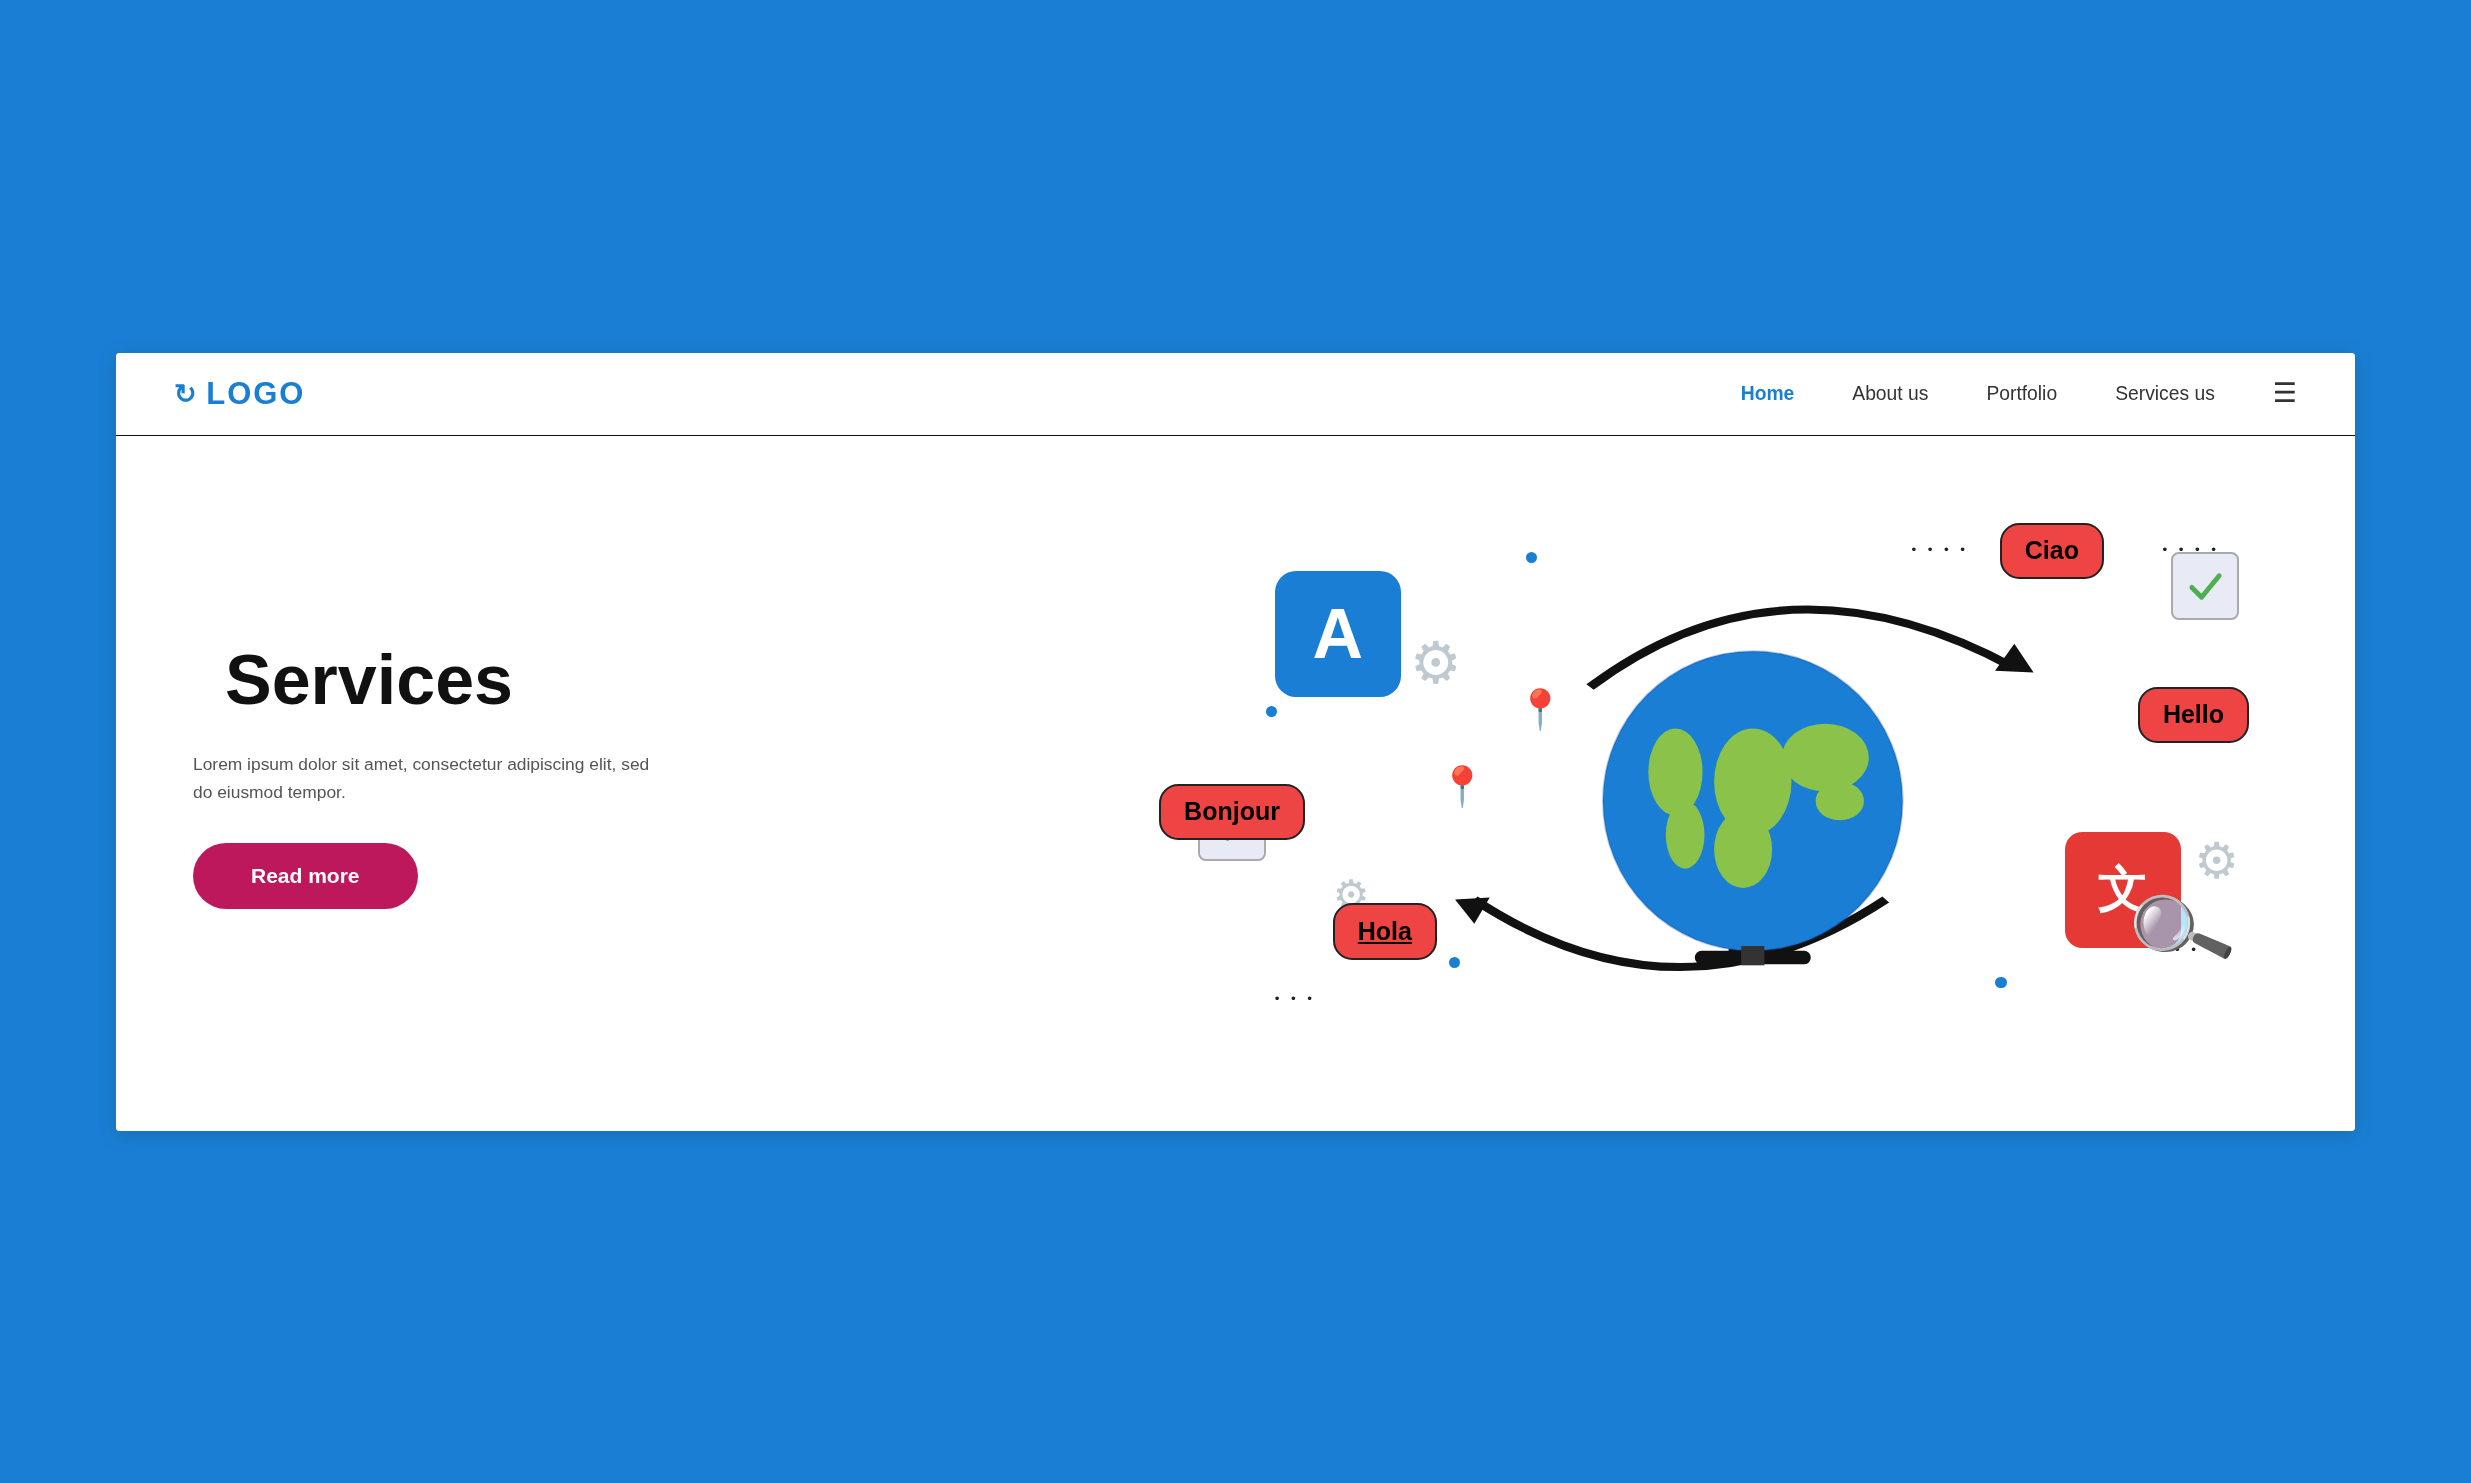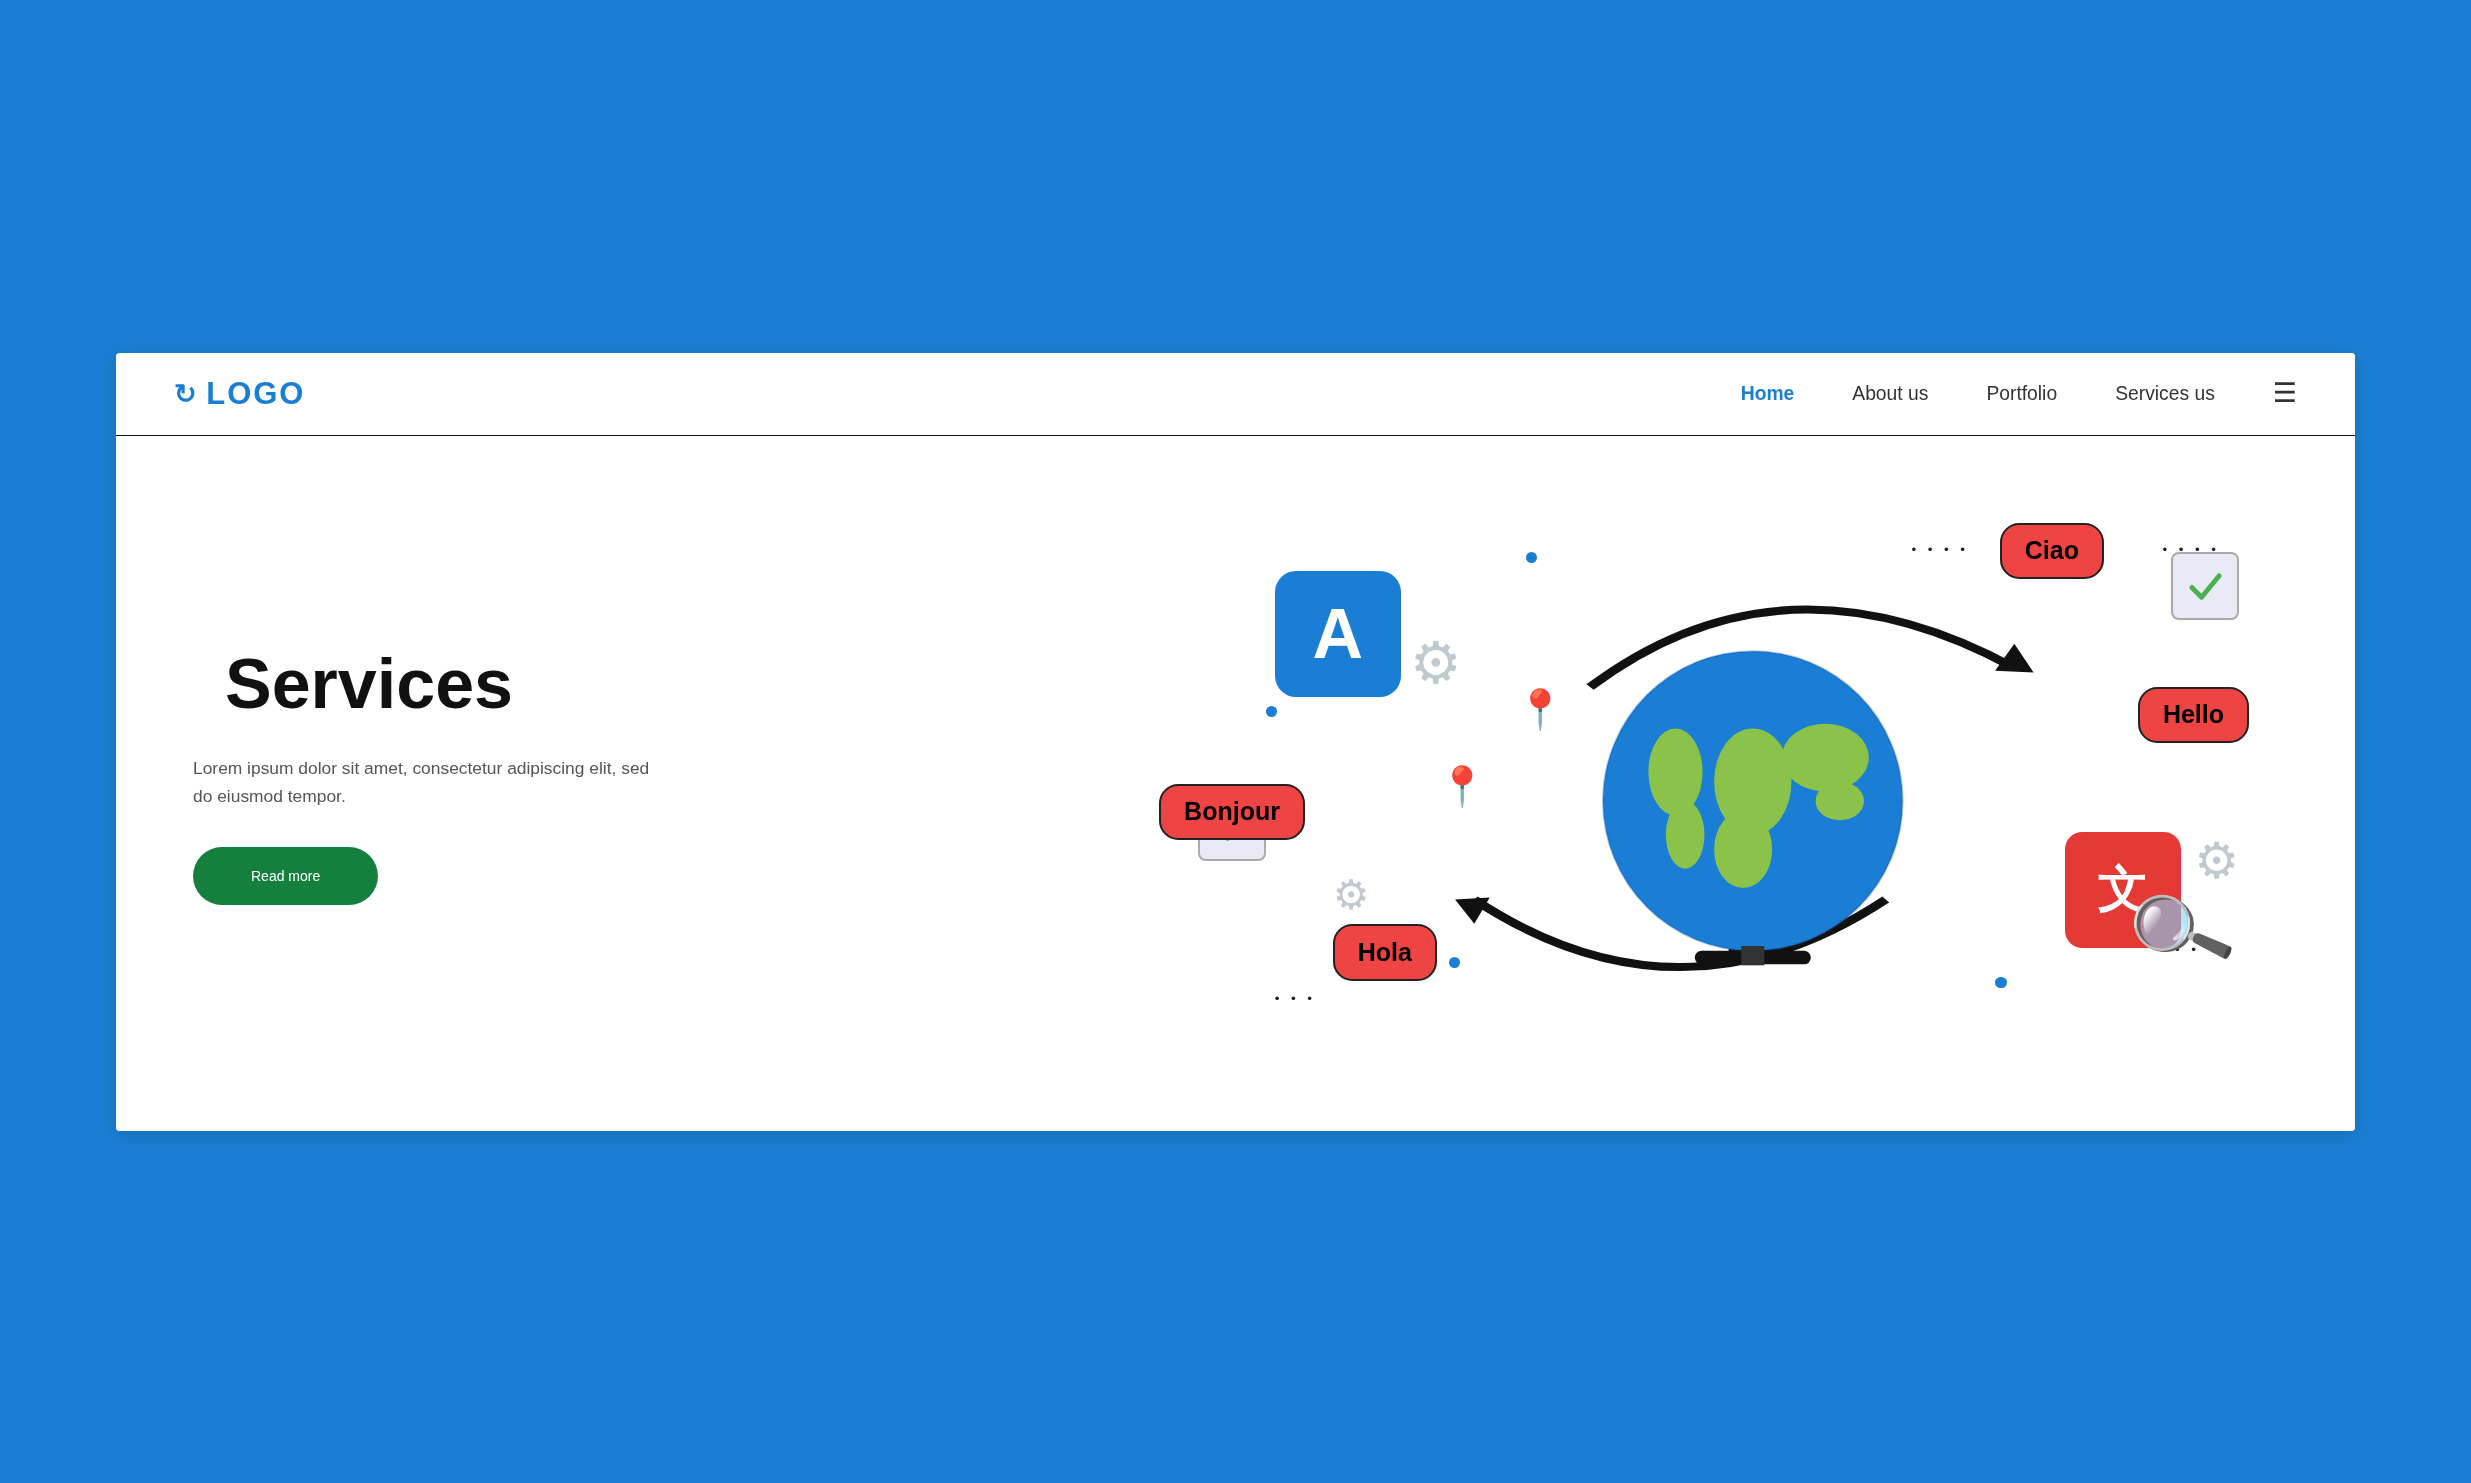--- a/index.html
+++ b/index.html
@@ -105,27 +105,27 @@
       margin-left: 32px;
     }
     .hero-desc {
       color: #555;
       font-size: 17.4px;
       line-height: 1.6;
       margin-bottom: 36px;
       max-width: 463px;
     }
     .read-more-btn {
-      background: #15803d;
+      background: #be185d;
       color: white;
       border: none;
       border-radius: 39px;
       padding: 21px 58px;
-      font-size: 14px;
-      font-weight: 400;
+      font-size: 21px;
+      font-weight: 700;
       cursor: pointer;
       display: inline-block;
     }
     .hero-right {
       flex: 1;
       position: relative;
       display: flex;
       justify-content: center;
       align-items: center;
       min-height: 560px;
@@ -153,22 +153,23 @@
     }
     .bubble-hello {
       top: 193px;
       right: 48px;
     }
     .bubble-bonjour {
       top: 290px;
       left: 19.3px;
     }
     .bubble-hola {
-      bottom: 73px;
+      bottom: 94px;
       left: 193px;
+      text-decoration: underline;
     }
     
     .dots {
       position: absolute;
       color: #222;
       font-size: 13.5px;
       letter-spacing: 3.9px;
     }
     .dots-top-left { top: 135px; left: 222px; }
     .dots-top-right { top: 48px; right: 328px; }

